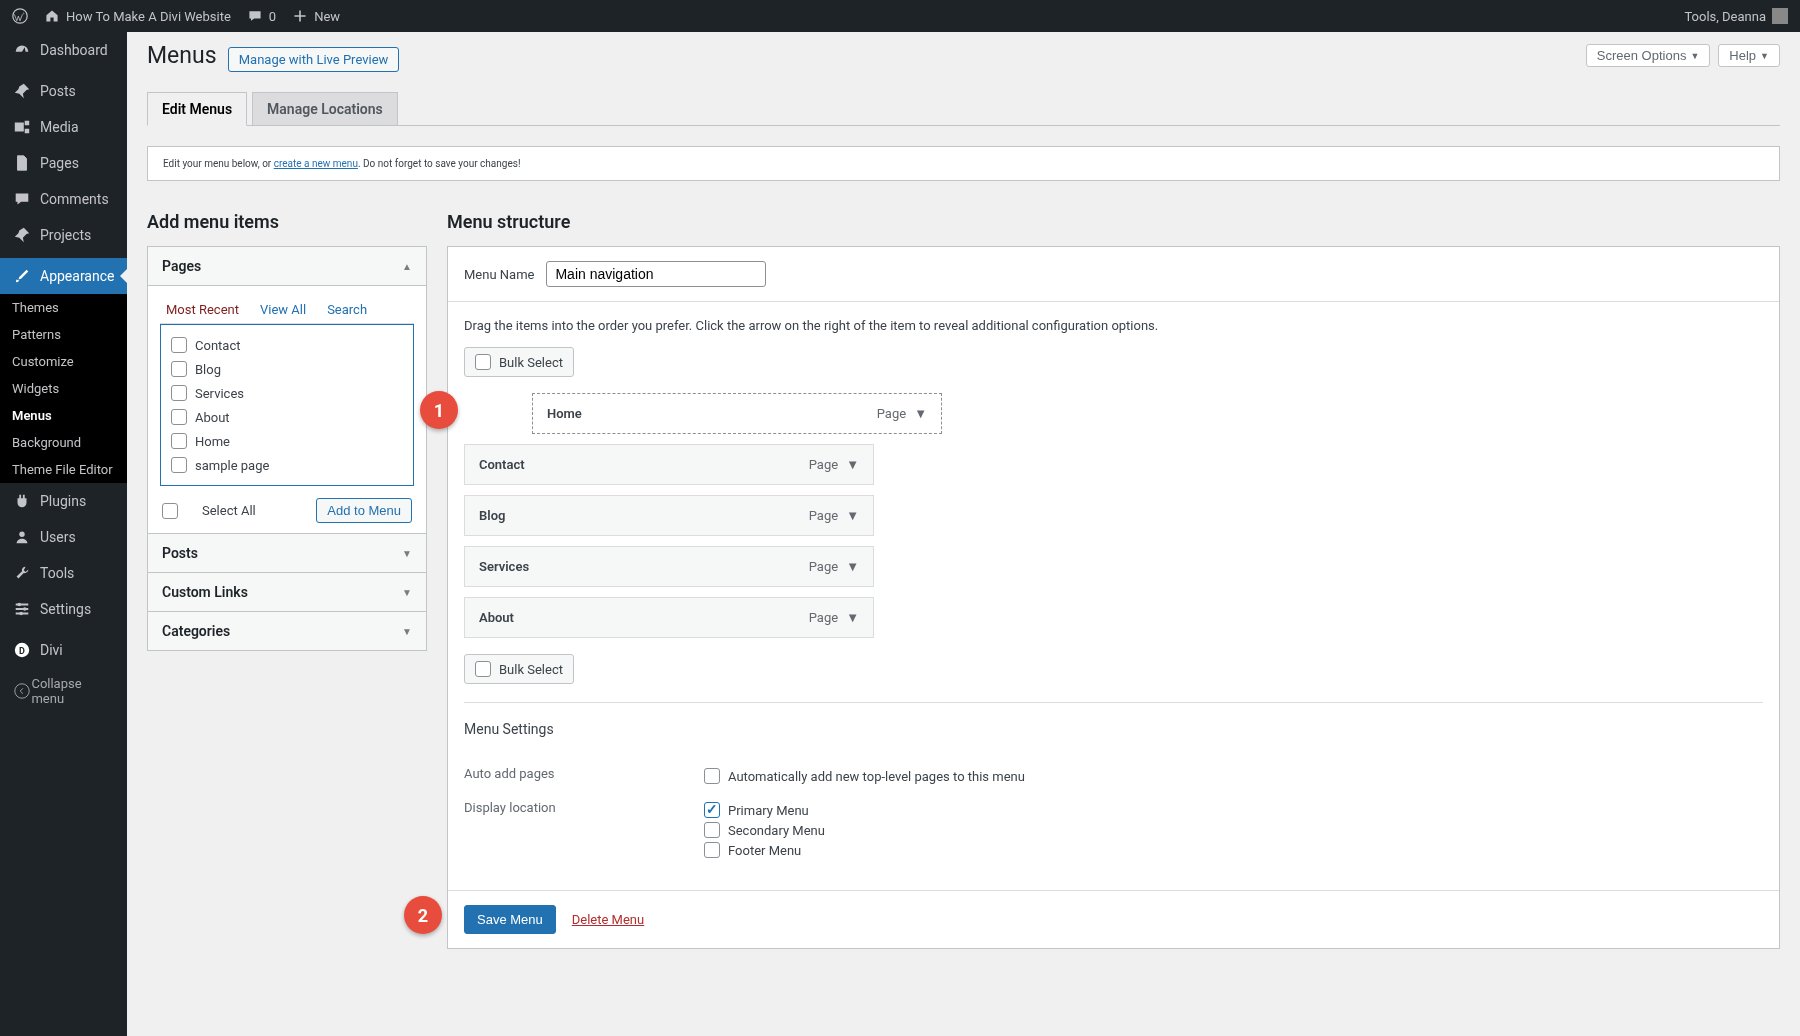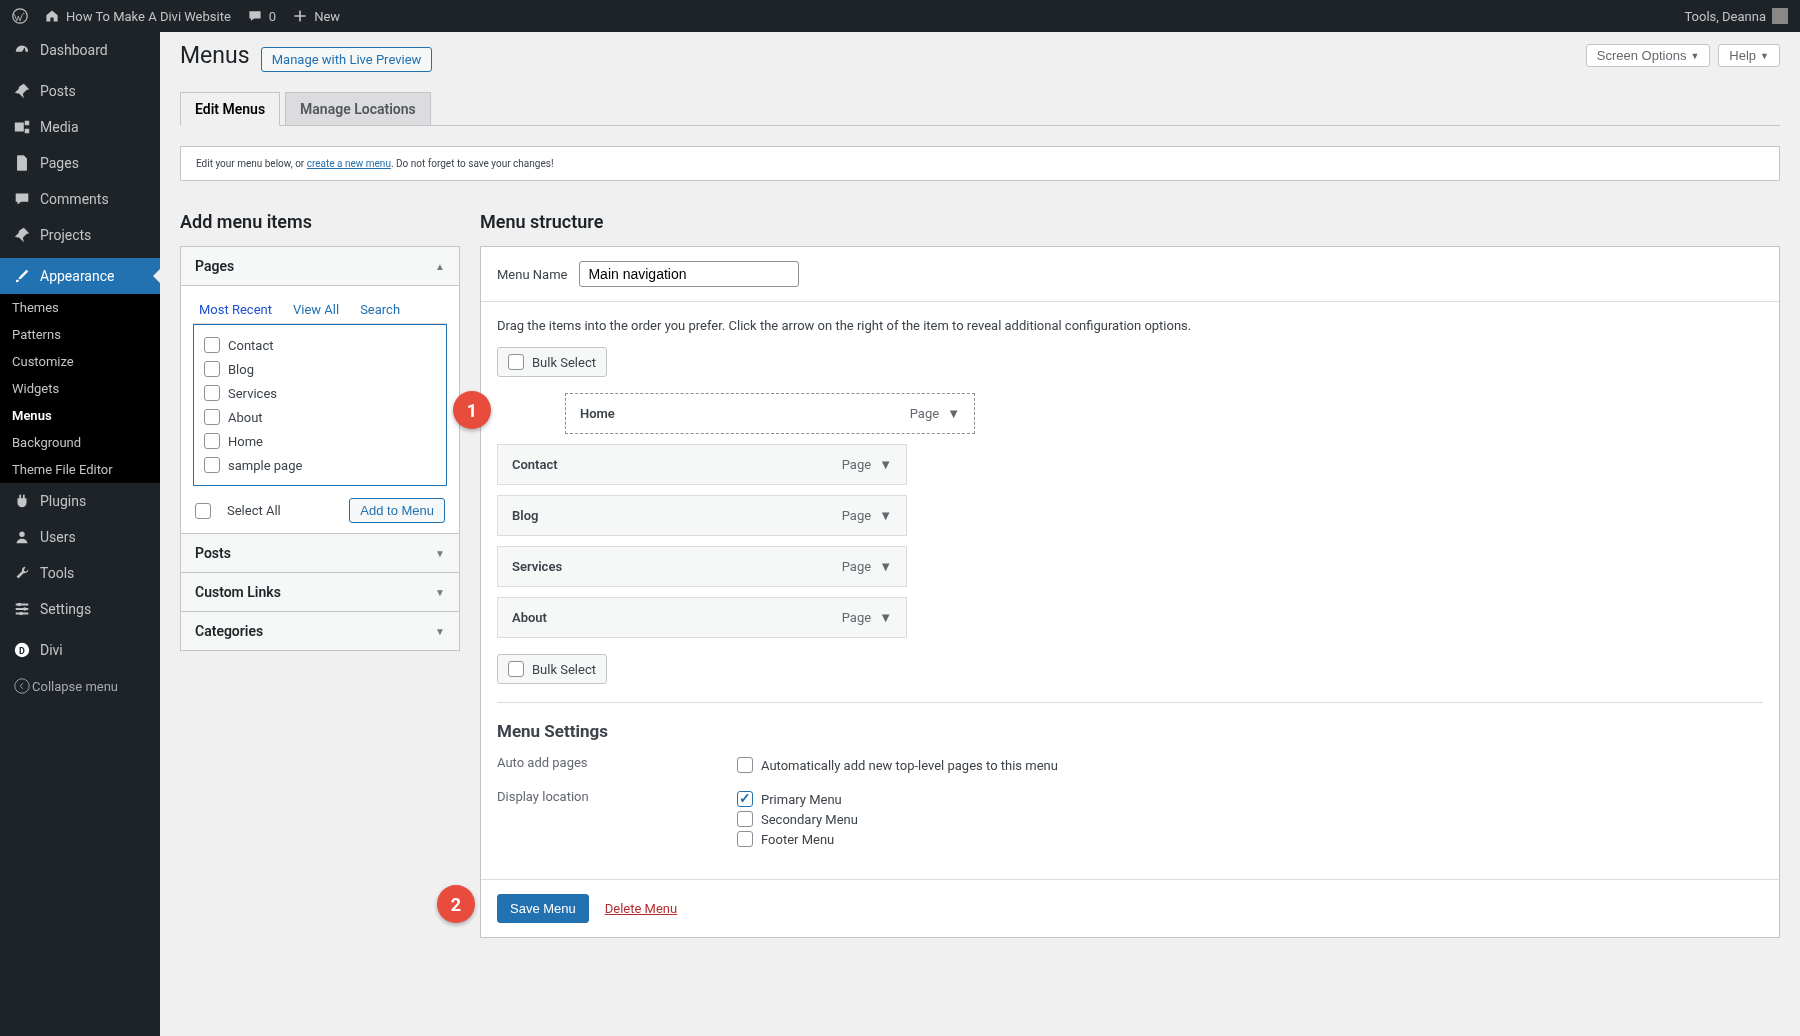--- a/index.html
+++ b/index.html
@@ -4,21 +4,21 @@
 <style>
 * { box-sizing: border-box; margin: 0; padding: 0; }
 body { font-family: -apple-system, BlinkMacSystemFont, "Segoe UI", Roboto, sans-serif; font-size: 13px; color: #3c434a; background: #f0f0f1; }
 .admin-bar { background: #1d2327; color: #c3c4c7; height: 32px; display: flex; align-items: center; justify-content: space-between; padding: 0 12px; font-size: 13px; }
 .admin-bar-left, .admin-bar-right { display: flex; align-items: center; gap: 16px; }
 .admin-bar-item { display: flex; align-items: center; gap: 6px; color: #c3c4c7; cursor: pointer; }
 .admin-bar svg { width: 16px; height: 16px; fill: #c3c4c7; }
 .avatar { width: 16px; height: 16px; background: #888; display: inline-block; }
 
 .layout { display: flex; min-height: calc(100vh - 32px); }
-.sidebar { width: 160px; background: #1d2327; color: #c3c4c7; font-size: 14px; flex-shrink: 0; }
+.sidebar { width: 127px; background: #1d2327; color: #c3c4c7; font-size: 14px; flex-shrink: 0; }
 .sidebar-item { padding: 8px 12px; display: flex; align-items: center; gap: 8px; cursor: pointer; }
 .sidebar-item.active { background: #2271b1; color: #fff; position: relative; }
 .sidebar-item.active::after { content: ''; position: absolute; right: -1px; top: 50%; margin-top: -8px; border: 8px solid transparent; border-right-color: #f0f0f1; }
 .sidebar-icon { width: 20px; height: 20px; display: flex; align-items: center; justify-content: center; }
 .sidebar-icon svg { width: 18px; height: 18px; fill: currentColor; }
 .sidebar-sub { background: #000000; }
 .sidebar-sub-item { padding: 6px 12px 6px 12px; font-size: 13px; color: #c3c4c7; cursor: pointer; }
 .sidebar-sub-item.current { color: #fff; font-weight: 600; }
 .sidebar-sep { height: 5px; }
 .sidebar-collapse { padding: 8px 12px; display: flex; align-items: center; gap: 0; cursor: pointer; color: #a7aaad; font-size: 13px; }
@@ -46,28 +46,28 @@
 
 .accordion { border: 1px solid #c3c4c7; background: #fff; }
 .acc-head { background: #f6f7f7; border-bottom: 1px solid #c3c4c7; padding: 11px 14px; font-size: 14px; font-weight: 600; color: #1d2327; display: flex; justify-content: space-between; align-items: center; cursor: pointer; }
 .acc-head:last-child { border-bottom: none; }
 .acc-head.collapsed { border-top: 1px solid #c3c4c7; border-bottom: none; }
 .acc-tri { font-size: 10px; color: #787c82; }
 .acc-body { padding: 10px 12px; }
 
 .inner-tabs { display: flex; gap: 15px; border-bottom: 1px solid #dcdcde; padding: 0 3px; margin-bottom: 0; }
 .inner-tab { padding: 6px 3px; font-size: 13px; color: #2271b1; cursor: pointer; }
-.inner-tab.active { color: #1d4ed8; border-bottom: none; }
+.inner-tab.active { color: #7f1d1d; border-bottom: none; }
 
 .checklist { border: 1px solid #2271b1; padding: 8px 6px; margin-top: 0; }
 .check-item { display: flex; align-items: center; gap: 8px; padding: 4px 4px; font-size: 13px; }
 .check-item input[type=checkbox] { width: 16px; height: 16px; border: 1px solid #8c8f94; border-radius: 3px; }
 
 .acc-footer { display: flex; justify-content: space-between; align-items: center; margin-top: 12px; padding: 0 2px; }
-.select-all { display: flex; align-items: center; gap: 16px; font-size: 13px; }
+.select-all { display: flex; align-items: center; gap: 24px; font-size: 13px; }
 .btn-secondary { border: 1px solid #2271b1; background: #f6f7f7; color: #2271b1; padding: 4px 10px; border-radius: 3px; font-size: 13px; cursor: pointer; }
 .btn-primary { border: 1px solid #2271b1; background: #2271b1; color: #fff; padding: 6px 12px; border-radius: 3px; font-size: 13px; cursor: pointer; font-weight: 400; }
 
 .menu-edit { background: #fff; border: 1px solid #c3c4c7; }
 .menu-header { padding: 14px 16px; border-bottom: 1px solid #dcdcde; display: flex; align-items: center; gap: 12px; }
 .menu-header label { font-size: 13px; color: #3c434a; }
 .menu-header input[type=text] { border: 1px solid #8c8f94; padding: 4px 8px; font-size: 14px; width: 220px; border-radius: 3px; }
 
 .menu-body { padding: 16px; }
 .instructions { font-size: 13px; color: #3c434a; margin-bottom: 14px; }
@@ -77,21 +77,21 @@
 
 .menu-items { margin: 16px 0; }
 .menu-item { border: 1px solid #dcdcde; background: #f6f7f7; padding: 12px 14px; margin-bottom: 10px; display: flex; justify-content: space-between; align-items: center; width: 410px; position: relative; }
 .menu-item.dragging { border: 1px dashed #8c8f94; background: #fff; margin-left: 68px; }
 .menu-item-title { font-weight: 600; font-size: 13px; }
 .menu-item-type { font-size: 13px; color: #646970; display: flex; align-items: center; gap: 8px; }
 
 .annotation { position: absolute; width: 38px; height: 38px; border-radius: 50%; background: #e84c3d; color: #fff; font-weight: bold; font-size: 18px; display: flex; align-items: center; justify-content: center; box-shadow: 0 2px 4px rgba(0,0,0,0.3); z-index: 10; }
 
 .menu-settings { border-top: 1px solid #dcdcde; padding-top: 18px; margin-top: 18px; }
-.menu-settings h3 { font-size: 17px; font-weight: 700; margin-bottom: 14px; }
+.menu-settings h3 { font-size: 14px; font-weight: 400; margin-bottom: 29px; }
 .setting-row { display: flex; margin-bottom: 14px; }
 .setting-label { width: 240px; font-size: 13px; color: #646970; }
 .setting-opts .check-item { padding: 2px 0; }
 .setting-opts input[type=checkbox].checked-box { accent-color: #2271b1; }
 
 .menu-footer { border-top: 1px solid #dcdcde; padding: 14px 16px; display: flex; align-items: center; gap: 16px; position: relative; }
 .delete-link { color: #b32d2e; text-decoration: underline; font-size: 13px; cursor: pointer; }
 
 input[type=checkbox] { appearance: none; -webkit-appearance: none; width: 16px; height: 16px; border: 1px solid #8c8f94; border-radius: 3px; background: #fff; position: relative; cursor: pointer; }
 input[type=checkbox]:checked { background: #fff; border-color: #2271b1; }

